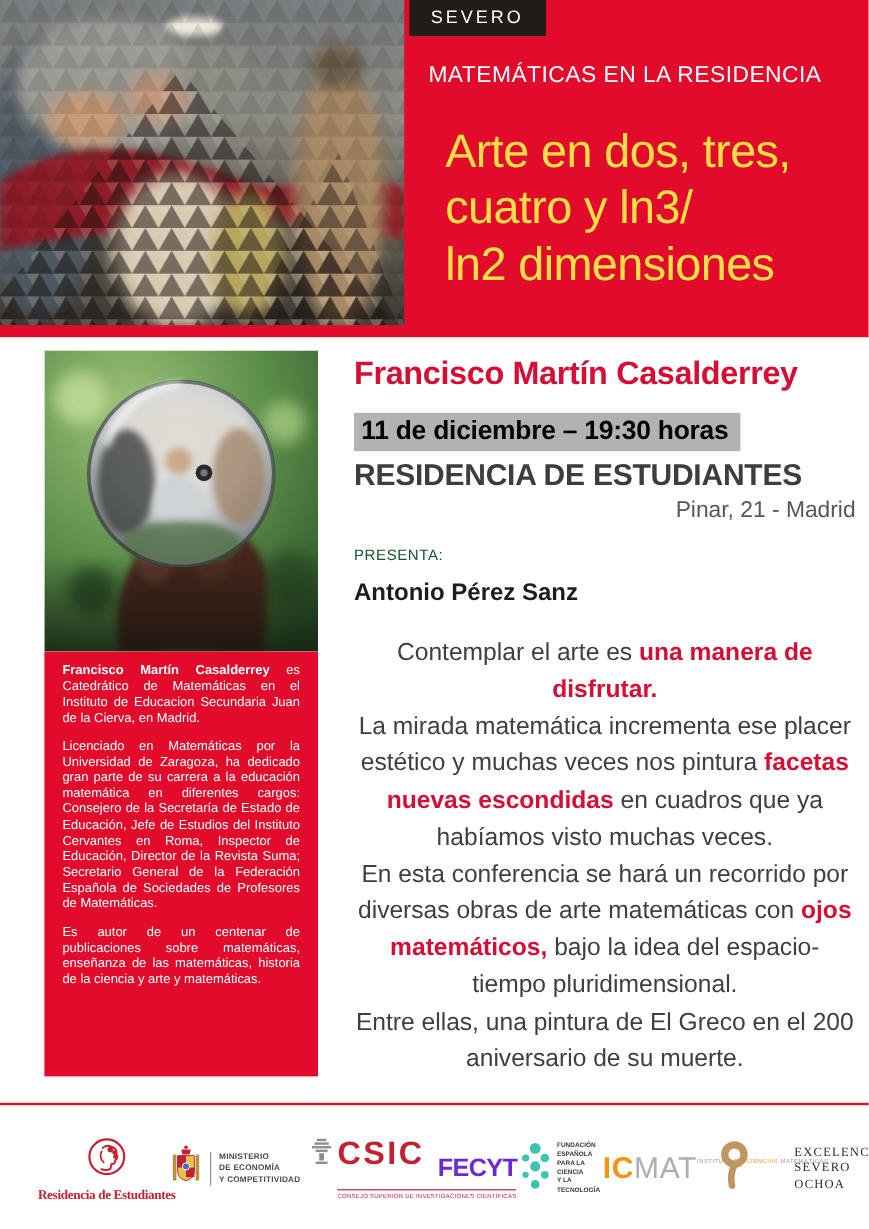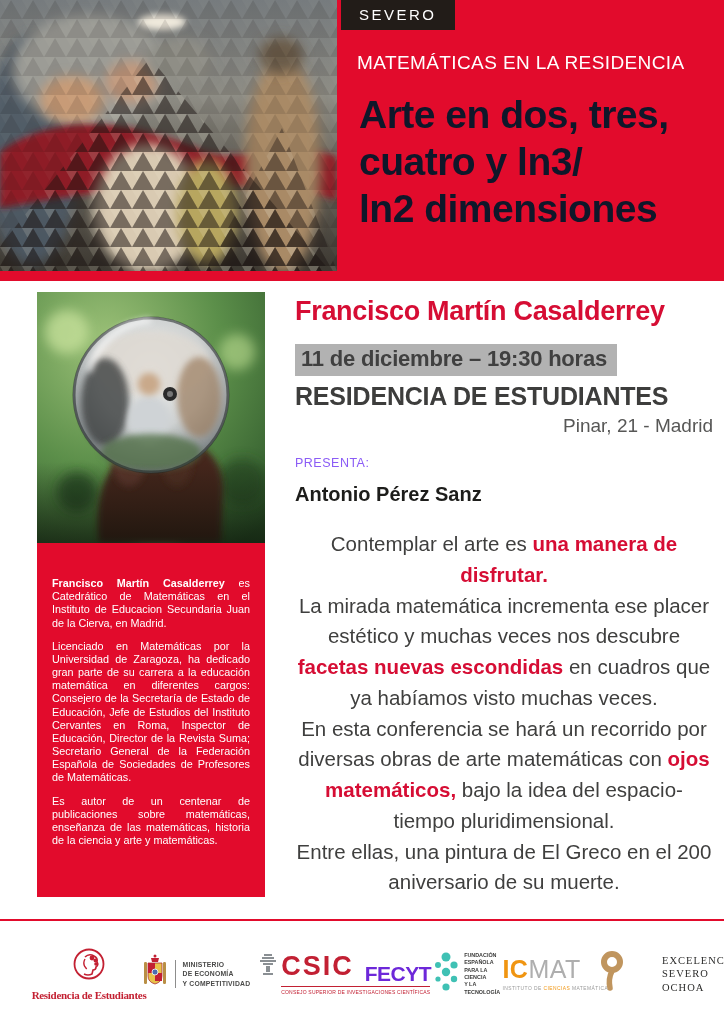--- a/index.html
+++ b/index.html
@@ -7,40 +7,40 @@
           font-family:"Liberation Sans",sans-serif;}
 
   
   .header{position:absolute;left:0;top:0;width:724px;height:281px;background:var(--banner-red,#e20b2c);}
   .painting{position:absolute;left:0;top:0;width:337px;height:271px;}
   .painting svg{display:block;width:100%;height:100%;}
   .ciclo-box{position:absolute;left:341px;top:0;background:var(--dark-box,#221c18);color:#fff;
              font-size:15px;letter-spacing:2.5px;padding:6px 18px 7px;}
   .series-title{position:absolute;left:357px;top:52px;color:#fff;font-size:19px;font-weight:400;
                 letter-spacing:.4px;}
-  .talk-title{position:absolute;left:355px;top:88px;color:#0f172a;font-size:39px;font-weight:700;
-              line-height:1.2;white-space:pre-line;letter-spacing:-.5px;margin:4px;}
+  .talk-title{position:absolute;left:355px;top:88px;color:#fde047;font-size:39px;font-weight:400;
+              line-height:1.2;white-space:pre-line;letter-spacing:-.5px;margin:16px;}
 
   
   .photo{position:absolute;left:37px;top:292px;width:228px;height:251px;}
   .photo svg{display:block;width:100%;height:100%;}
   .bio{position:absolute;left:37px;top:543px;width:228px;height:354px;background:var(--banner-red,#e20b2c);
-       box-sizing:border-box;padding:34px 15px 0;color:#fff;font-size:10.8px;line-height:1.22;
+       box-sizing:border-box;padding:10px 15px 0;color:#fff;font-size:10.8px;line-height:1.22;
        text-align:justify;hyphens:auto;}
   .bio p{margin:0 0 10px;}
   .bio .em{font-weight:700;}
 
   
   .right-col{position:absolute;left:295px;top:296px;width:418px;}
   .speaker-name{margin:0;color:var(--accent-red,#d60d34);font-size:27px;font-weight:700;letter-spacing:-.3px;}
   .date-highlight{display:inline-block;margin-top:17px;background:var(--highlight-gray,#b2b2b2);
-                  color:#404040;font-size:22px;font-weight:700;padding:2px 10px 4px 6px;letter-spacing:-.2px;}
+                  color:#000000;font-size:22px;font-weight:700;padding:2px 10px 4px 6px;letter-spacing:-.2px;}
   .venue{margin-top:6px;color:#3d3d3c;font-size:25px;font-weight:700;letter-spacing:-.2px;}
   .address{margin-top:4px;color:var(--text-gray,#575756);font-size:19px;text-align:right;}
-  .presenta-label{margin-top:19px;color:#8b5cf6;font-size:12.5px;letter-spacing:.5px;}
+  .presenta-label{margin-top:19px;color:#14532d;font-size:12.5px;letter-spacing:.5px;}
   .presenter{margin-top:13px;color:#1d1d1b;font-size:20px;font-weight:700;}
   .description{margin-top:23px;color:var(--text-dark,#3f3f3e);font-size:20.5px;line-height:1.5;text-align:center;}
   .description p{margin:0;}
   .description .em{color:var(--accent-red,#d60d34);font-weight:700;}
 
   
   .rule{position:absolute;left:0;top:919px;width:724px;height:2px;background:var(--banner-red,#e20b2c);}
   .logos{position:absolute;left:38px;top:936px;width:658px;height:76px;display:flex;
          align-items:center;justify-content:space-between;}
   .logo{display:flex;align-items:center;}
@@ -49,28 +49,28 @@
   .logo-residencia .name{margin-top:4px;color:var(--residencia-red,#c32032);font-family:"Liberation Serif",serif;
                          font-weight:700;font-size:11px;white-space:nowrap;letter-spacing:-.3px;}
 
   .logo-ministerio{width:116px;}
   .logo-ministerio .txt{border-left:1px solid #8d8d8c;margin-left:7px;padding-left:7px;
                         color:#4a4a49;font-size:6.8px;font-weight:700;line-height:1.35;letter-spacing:.2px;}
 
   .logo-csic{width:104px;align-items:flex-start;}
   .logo-csic .block{margin-left:4px;}
   .logo-csic .acr{color:var(--csic-red,#c22033);font-size:27px;font-weight:700;letter-spacing:2px;
-                  line-height:1;border-bottom:1.5px solid var(--csic-red,#c22033);padding-bottom:6px;}
+                  line-height:1;border-bottom:1.5px solid var(--csic-red,#c22033);padding-bottom:16px;}
   .logo-csic .sub{margin-top:2px;color:var(--csic-red,#c22033);font-size:5px;letter-spacing:.2px;white-space:nowrap;}
 
   .logo-fecyt{width:136px;}
   .logo-fecyt .acr{color:#6d28d9;font-size:21px;font-weight:700;letter-spacing:-.5px;}
   .logo-fecyt .txt{margin-left:3px;color:#3a3a39;font-size:5.4px;font-weight:700;line-height:1.35;}
 
-  .logo-icmat{flex-direction:column;width:96px;align-items:flex-start;}
+  .logo-icmat{flex-direction:row;width:96px;align-items:flex-start;}
   .logo-icmat .acr{font-size:25px;line-height:1;letter-spacing:.5px;}
   .logo-icmat .ic{color:var(--icmat-orange,#f09511);font-weight:700;}
   .logo-icmat .mat{color:#aeaeae;font-weight:400;}
   .logo-icmat .sub{margin-top:4px;font-size:4.9px;letter-spacing:.45px;color:#9a9a9a;white-space:nowrap;}
   .logo-icmat .sub .hl{color:var(--icmat-orange,#f09511);}
 
   .logo-ochoa{width:96px;gap:32px;}
   .logo-ochoa .txt{margin-left:6px;color:#2c2c2b;font-family:"Liberation Serif",serif;font-size:10.5px;
                    letter-spacing:1px;line-height:1.25;}
 </style>
@@ -182,21 +182,21 @@
 
   <div class="right-col">
     <h2 class="speaker-name">Francisco Martín Casalderrey</h2>
     <div class="date-highlight">11 de diciembre – 19:30 horas</div>
     <div class="venue">RESIDENCIA DE ESTUDIANTES</div>
     <div class="address">Pinar, 21 - Madrid</div>
     <div class="presenta-label">PRESENTA:</div>
     <div class="presenter">Antonio Pérez Sanz</div>
     <div class="description">
         <p><span>Contemplar el arte es </span><span class="em">una manera de disfrutar.</span></p>
-        <p><span>La mirada matemática incrementa ese placer estético y muchas veces nos descubre </span><span class="em">facetas nuevas escondidas</span><span> en cuadros que ya habíamos visto muchas veces.</span></p>
+        <p><span>La mirada matemática incrementa ese placer estético y muchas veces nos pintura </span><span class="em">facetas nuevas escondidas</span><span> en cuadros que ya habíamos visto muchas veces.</span></p>
         <p><span>En esta conferencia se hará un recorrido por diversas obras de arte matemáticas con </span><span class="em">ojos matemáticos,</span><span> bajo la idea del espacio-tiempo pluridimensional.</span></p>
         <p><span>Entre ellas, una pintura de El Greco en el 200 aniversario de su muerte.</span></p>
       </div>
   </div>
 
   <div class="rule"></div>
 
   <div class="logos">
 
     <div class="logo logo-residencia">

